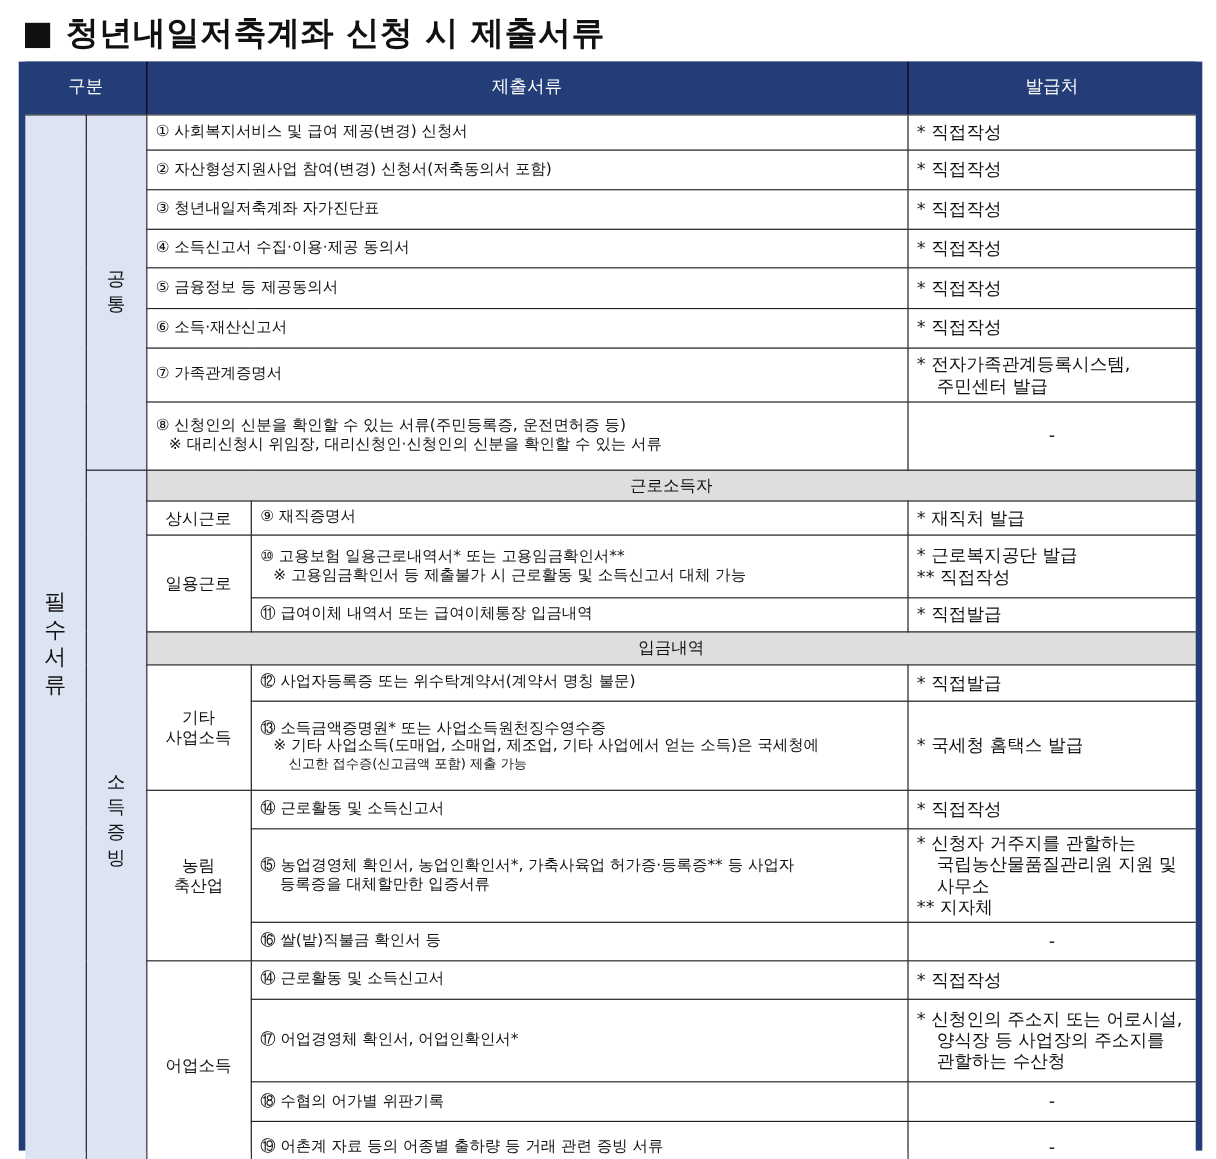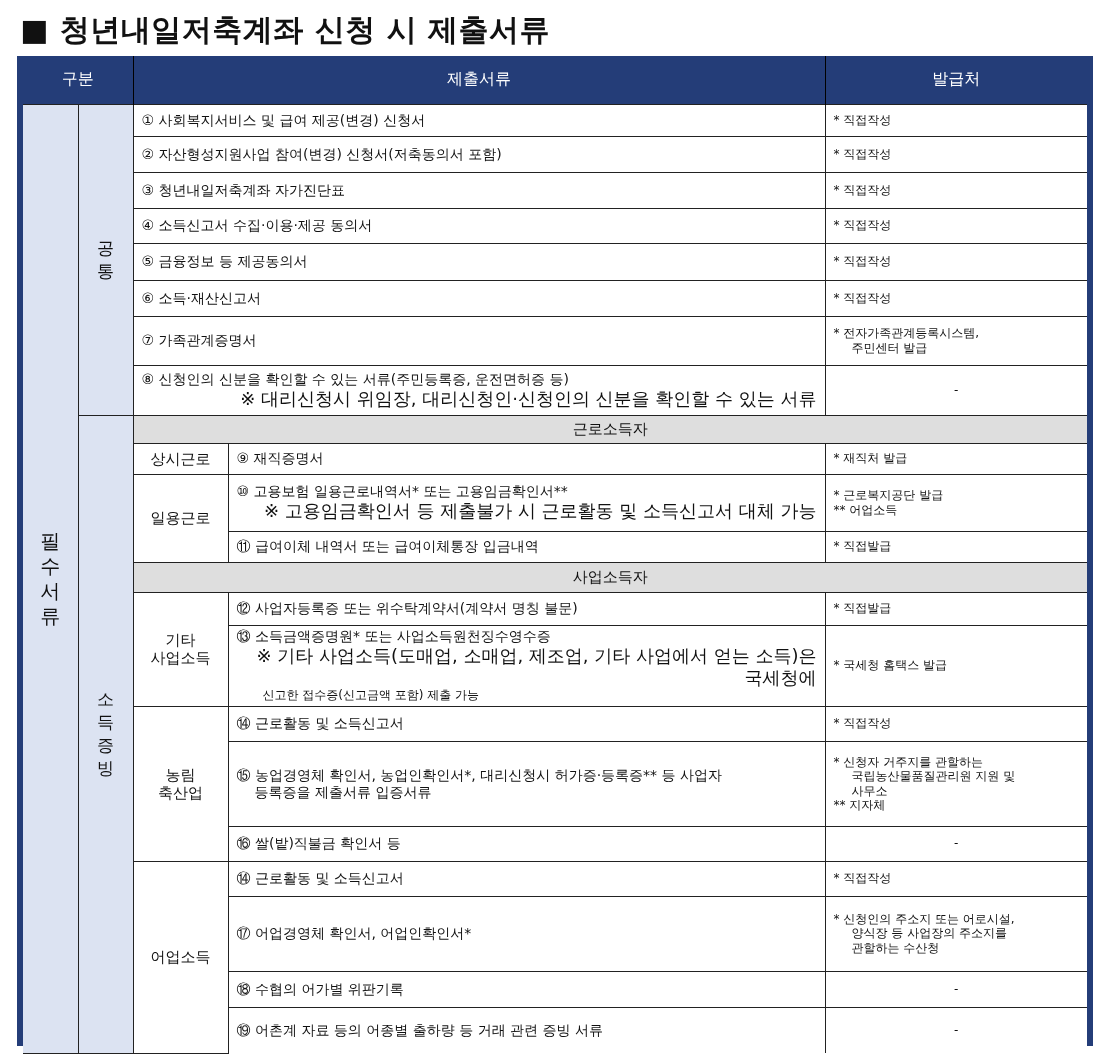--- a/index.html
+++ b/index.html
@@ -8,23 +8,23 @@
   .title { position: absolute; left: 20px; top: 10px; font-size: 30px; font-weight: bold; letter-spacing: 0.5px; color: #111; }
   .frame { position: absolute; left: 17px; top: 56px; width: 1076px; height: 990px; background: #243d78; padding: 0 6px 6px 6px; }
   table { border-collapse: collapse; width: 100%; table-layout: fixed; font-size: 14px; }
   th { background: #243d78; color: #ffffff; font-weight: normal; font-size: 16px; height: 48px; border-right: 1.5px solid #000; text-align: center; }
   th:last-child { border-right: none; }
   td { border: 1px solid #222; background: #fff; padding: 2px 8px; vertical-align: middle; line-height: 1.2; }
   td.cat { background: #dce3f2; text-align: center; font-size: 20px; font-weight: normal; line-height: 1.25; padding: 0; border-left: none; }
   td.cat2 { background: #dce3f2; text-align: center; font-size: 17px; line-height: 1.35; padding: 0; }
   td.sub { text-align: center; font-size: 15px; padding: 0 4px; }
   td.section { background: #dedede; text-align: center; font-size: 15px; }
-  td.issuer { font-size: 12px; }
+  td.issuer { font-size: 16px; }
   td.center { text-align: center; }
-  .note { font-size: 18px; padding-left: 12px; display: block; text-align: right; }
+  .note { font-size: 14px; padding-left: 12px; display: block; }
   .note2 { font-size: 12px; padding-left: 26px; display: block; }
   .ind { padding-left: 18px; display: block; }
   tr.last td { border-bottom: none; }
   td.rightedge { border-right: none; }
 </style>
 </head>
 <body>
 
 <div class="title">■ 청년내일저축계좌 신청 시 제출서류</div>
 
@@ -76,21 +76,21 @@
       <td colspan="2">⑥ 소득·재산신고서</td>
       <td class="issuer rightedge">* 직접작성</td>
     </tr>
     <tr style="height:49px">
       <td colspan="2">⑦ 가족관계증명서</td>
       <td class="issuer rightedge">
         <span style="display:block">* 전자가족관계등록시스템,</span>
         <span class="ind">주민센터 발급</span>
       </td>
     </tr>
-    <tr style="height:50px">
+    <tr style="height:62px">
       <td colspan="2">
         <span style="display:block">⑧ 신청인의 신분을 확인할 수 있는 서류(주민등록증, 운전면허증 등)</span>
         <span class="note">※ 대리신청시 위임장, 대리신청인·신청인의 신분을 확인할 수 있는 서류</span>
       </td>
       <td class="issuer center rightedge">-</td>
     </tr>
 
     <tr style="height:28px">
       <td rowspan="15" class="cat2"><span style="white-space:pre-line">소
 득
@@ -104,30 +104,30 @@
       <td class="issuer rightedge">* 재직처 발급</td>
     </tr>
     <tr style="height:57px">
       <td rowspan="2" class="sub">일용근로</td>
       <td>
         <span style="display:block">⑩ 고용보험 일용근로내역서* 또는 고용임금확인서**</span>
         <span class="note">※ 고용임금확인서 등 제출불가 시 근로활동 및 소득신고서 대체 가능</span>
       </td>
       <td class="issuer rightedge">
         <span style="display:block">* 근로복지공단 발급</span>
-        <span style="display:block">** 어업소득</span>
+        <span style="display:block">** 직접작성</span>
       </td>
     </tr>
     <tr style="height:31px">
       <td>⑪ 급여이체 내역서 또는 급여이체통장 입금내역</td>
       <td class="issuer rightedge">* 직접발급</td>
     </tr>
 
     <tr style="height:30px">
-      <td colspan="3" class="section rightedge">사업소득자</td>
+      <td colspan="3" class="section rightedge">입금내역</td>
     </tr>
     <tr style="height:33px">
       <td rowspan="2" class="sub">
         <span style="display:block">기타</span>
         <span style="display:block">사업소득</span>
       </td>
       <td>⑫ 사업자등록증 또는 위수탁계약서(계약서 명칭 불문)</td>
       <td class="issuer rightedge">* 직접발급</td>
     </tr>
     <tr style="height:81px">
@@ -142,22 +142,22 @@
     <tr style="height:35px">
       <td rowspan="3" class="sub">
         <span style="display:block">농림</span>
         <span style="display:block">축산업</span>
       </td>
       <td>⑭ 근로활동 및 소득신고서</td>
       <td class="issuer rightedge">* 직접작성</td>
     </tr>
     <tr style="height:85px">
       <td>
-        <span style="display:block">⑮ 농업경영체 확인서, 농업인확인서*, 대리신청시 허가증·등록증** 등 사업자</span>
-        <span class="ind">등록증을 제출서류 입증서류</span>
+        <span style="display:block">⑮ 농업경영체 확인서, 농업인확인서*, 가축사육업 허가증·등록증** 등 사업자</span>
+        <span class="ind">등록증을 대체할만한 입증서류</span>
       </td>
       <td class="issuer rightedge">
         <span style="display:block">*  신청자 거주지를 관할하는</span>
         <span class="ind">국립농산물품질관리원 지원 및</span>
         <span class="ind">사무소</span>
         <span style="display:block">** 지자체</span>
       </td>
     </tr>
     <tr style="height:35px">
       <td>⑯ 쌀(밭)직불금 확인서 등</td>

